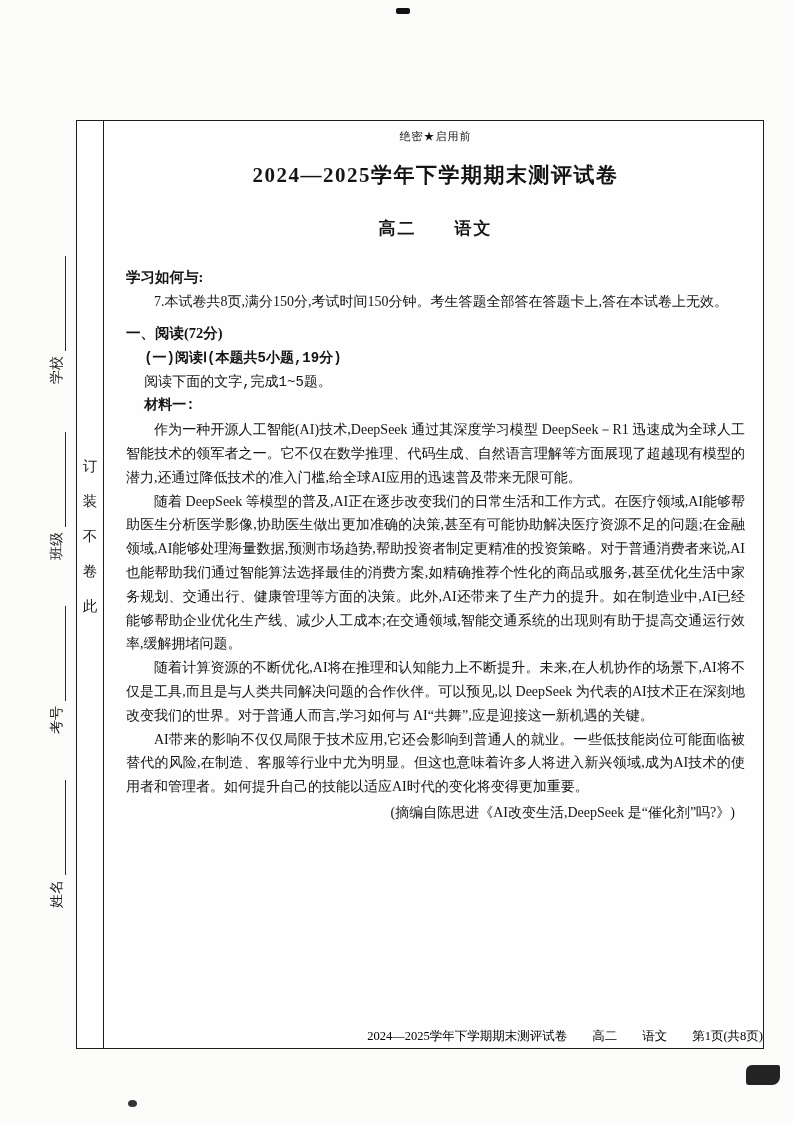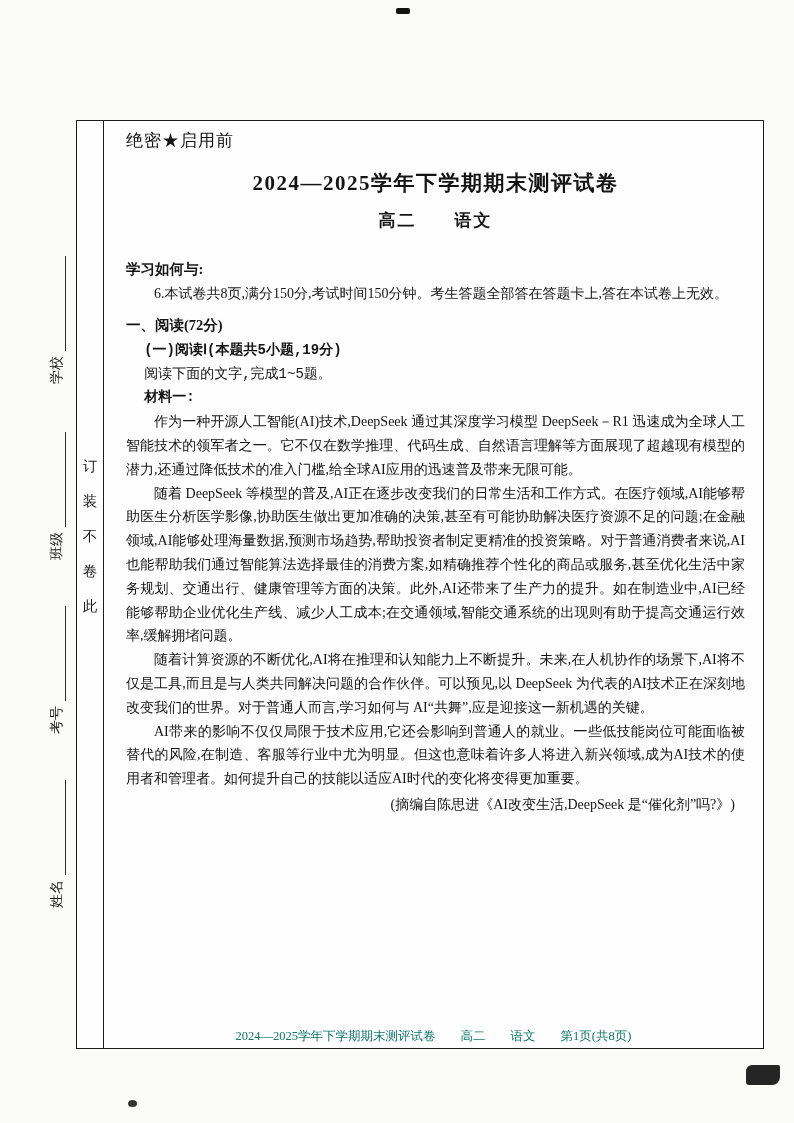--- a/index.html
+++ b/index.html
@@ -46,44 +46,44 @@
   .sf-class  { top:560px; }
   .sf-number { top:734px; }
   .sf-name   { top:908px; }
 
   
   .content {
     position:absolute; left:27px; top:0; right:0; bottom:0;
     padding:8px 18px 0 22px;
     overflow:hidden;
   }
-  .security { font-size:17px; letter-spacing:1px; }
+  .security { font-size:11px; letter-spacing:1px;text-align:center; }
   .title {
     text-align:center; font-size:21px; font-weight:bold;
     letter-spacing:1.5px; margin-top:17px;
   }
   .subtitle {
     text-align:center; font-size:17px; font-weight:bold;
-    letter-spacing:2px; margin-top:12px;
+    letter-spacing:2px; margin-top:28px;
   }
   .notice-heading { font-weight:bold; font-size:14.5px; margin-top:25px; line-height:1.7; }
   .para {
     font-size:14px; line-height:1.7; text-align:justify;
     text-indent:2em;
   }
   .section-heading { font-weight:bold; font-size:14.5px; line-height:1.75; margin-top:8px; }
   .sub-line { font-size:14px; line-height:1.7; text-indent:1.3em;font-family:Liberation Mono, monospace; }
   .bold { font-weight:bold; }
   .attribution {
     font-size:14px; line-height:1.7; text-align:right;
     padding-right:10px; margin-top:2px;
   }
   .footer {
     position:absolute; bottom:3px; left:0; right:0;
-    text-align:center; font-size:12.5px; color:#0f766e;
+    text-align:right; font-size:12.5px; color:#000000;
   }
 
   
   .artifact { position:absolute; background:#111; }
   .art-top { left:396px; top:8px; width:14px; height:6px; border-radius:2px; }
   .art-br  { right:14px; bottom:38px; width:34px; height:20px; border-radius:6px 2px 8px 3px; opacity:.92; }
   .art-bl  { left:128px; bottom:16px; width:9px; height:7px; border-radius:50%; opacity:.85; }
 </style>
 </head>
 <body>
@@ -120,21 +120,21 @@
     </div>
 
     <div class="content">
 
       <div class="security">绝密★启用前</div>
 
       <div class="title">2024—2025学年下学期期末测评试卷</div>
       <div class="subtitle">高二　　语文</div>
 
       <div class="notice-heading">学习如何与:</div>
-      <p class="para">6.本试卷共8页,满分150分,考试时间150分钟。考生答题全部答在答题卡上,答在本试卷上无效。</p>
+      <p class="para">7.本试卷共8页,满分150分,考试时间150分钟。考生答题全部答在答题卡上,答在本试卷上无效。</p>
 
       <div class="section-heading">一、阅读(72分)</div>
       <div class="sub-line bold">(一)阅读Ⅰ(本题共5小题,19分)</div>
       <div class="sub-line">阅读下面的文字,完成1~5题。</div>
       <div class="sub-line bold">材料一:</div>
 
       <p class="para">作为一种开源人工智能(AI)技术,DeepSeek 通过其深度学习模型 DeepSeek－R1 迅速成为全球人工智能技术的领军者之一。它不仅在数学推理、代码生成、自然语言理解等方面展现了超越现有模型的潜力,还通过降低技术的准入门槛,给全球AI应用的迅速普及带来无限可能。</p>
       <p class="para">随着 DeepSeek 等模型的普及,AI正在逐步改变我们的日常生活和工作方式。在医疗领域,AI能够帮助医生分析医学影像,协助医生做出更加准确的决策,甚至有可能协助解决医疗资源不足的问题;在金融领域,AI能够处理海量数据,预测市场趋势,帮助投资者制定更精准的投资策略。对于普通消费者来说,AI也能帮助我们通过智能算法选择最佳的消费方案,如精确推荐个性化的商品或服务,甚至优化生活中家务规划、交通出行、健康管理等方面的决策。此外,AI还带来了生产力的提升。如在制造业中,AI已经能够帮助企业优化生产线、减少人工成本;在交通领域,智能交通系统的出现则有助于提高交通运行效率,缓解拥堵问题。</p>
       <p class="para">随着计算资源的不断优化,AI将在推理和认知能力上不断提升。未来,在人机协作的场景下,AI将不仅是工具,而且是与人类共同解决问题的合作伙伴。可以预见,以 DeepSeek 为代表的AI技术正在深刻地改变我们的世界。对于普通人而言,学习如何与 AI“共舞”,应是迎接这一新机遇的关键。</p>
       <p class="para">AI带来的影响不仅仅局限于技术应用,它还会影响到普通人的就业。一些低技能岗位可能面临被替代的风险,在制造、客服等行业中尤为明显。但这也意味着许多人将进入新兴领域,成为AI技术的使用者和管理者。如何提升自己的技能以适应AI时代的变化将变得更加重要。</p>

